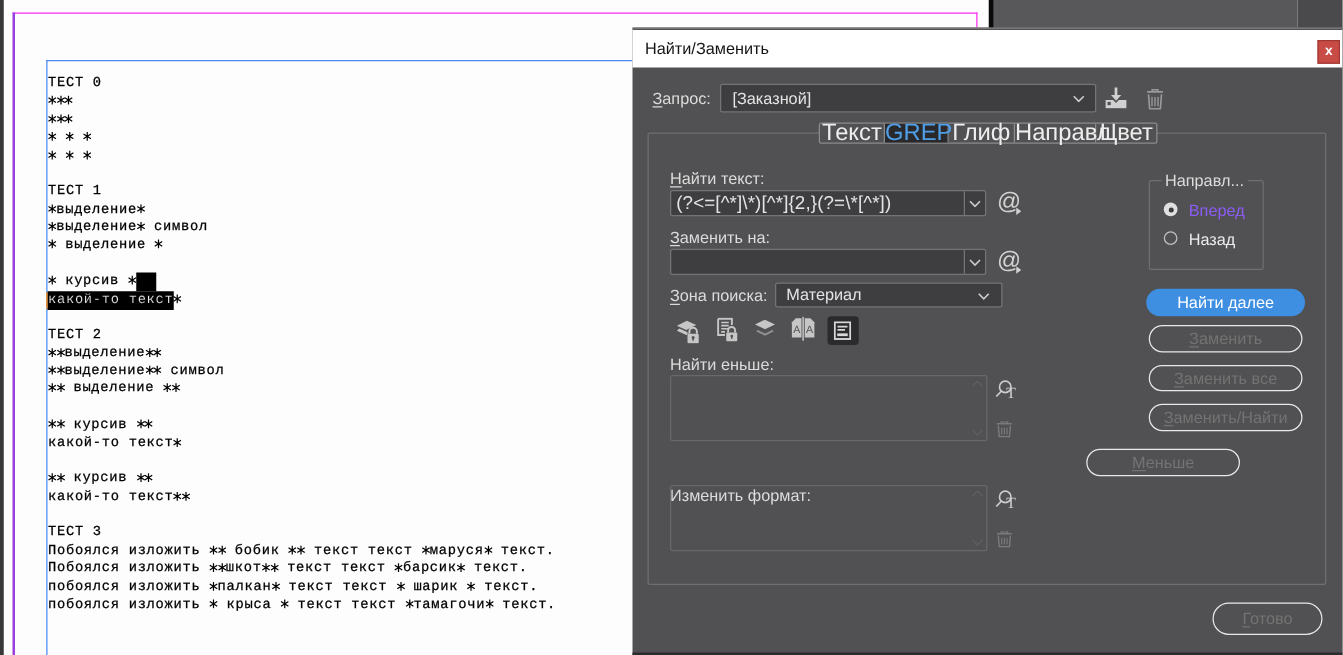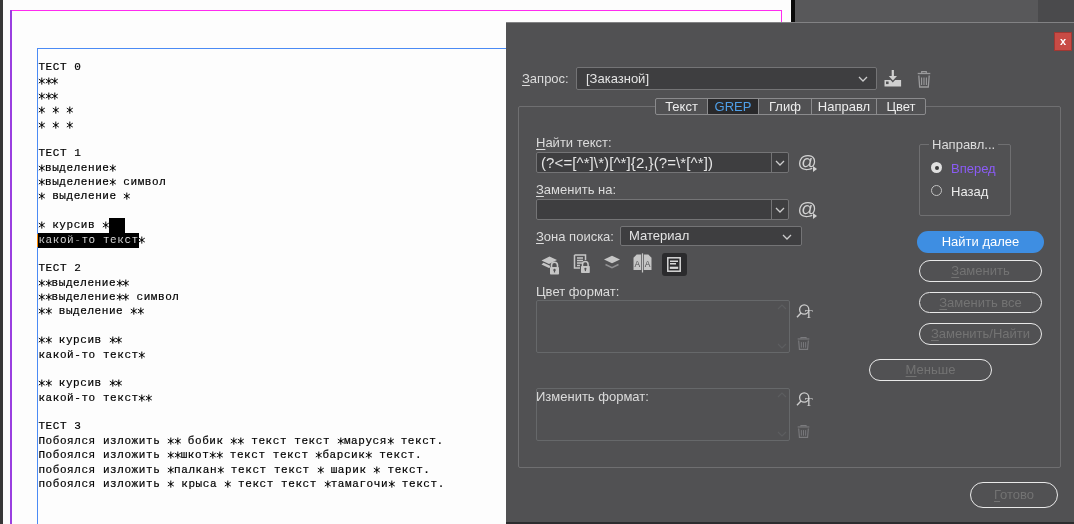--- a/index.html
+++ b/index.html
@@ -22,21 +22,21 @@
 .lb{position:absolute;color:#dcdcdc;font-size:13px;white-space:nowrap}
 .inp{position:absolute;background:#3e3e40;border:1px solid #747476;border-radius:2px;
   box-sizing:border-box;color:#e4e4e4;font-size:13px}
 .chev{position:absolute;width:10px;height:6px}
 .gbox{position:absolute;border:1px solid #6f6f71;border-radius:2px}
 .btn{position:absolute;border:1.5px solid #e9e9e9;border-radius:11px;box-sizing:border-box;
   color:#737373;font-size:13px;text-align:center;white-space:nowrap}
 u{text-decoration-thickness:1px;text-underline-offset:2px}
 #tabs{position:absolute;left:655px;top:98px;height:17px;display:flex;
   border:1px solid #8b8b8d;border-radius:2px;box-sizing:border-box;background:#515153}
-#tabs div{font-size:13px;line-height:15px;color:#ededed;text-align:center;
+#tabs div{font-size:19px;line-height:15px;color:#ededed;text-align:center;
   border-right:1px solid #8b8b8d;box-sizing:border-box}
 #tabs div:last-child{border-right:none}
 #tabs .sel{background:#29292b;color:#4f9fe8}
 </style></head>
 <body>
 <svg width="0" height="0" style="position:absolute">
     <defs>
       <g id="st" stroke="#000" stroke-width="1.05" fill="none">
 <path d="M4 0.6 V8.2 M0.8 2.3 L7.2 6.5 M7.2 2.3 L0.8 6.5"></path>
       </g>
@@ -211,20 +211,21 @@
         <use href="#st"></use>
       </svg></i> крыса <i><svg viewBox="0 0 8 9">
         <use href="#st"></use>
       </svg></i> текст текст <i><svg viewBox="0 0 8 9">
         <use href="#st"></use>
       </svg></i>тамагочи<i><svg viewBox="0 0 8 9">
         <use href="#st"></use>
       </svg></i> текст.</pre>
 
 <div class="ab" id="dlg">
+  <div id="title">Найти/Заменить</div>
   <div id="close">x</div>
 </div>
 
 <div class="lb" style="left:522px;top:71px"><u>З</u>апрос:</div>
 <div class="inp" style="left:576px;top:67px;width:301px;height:23px;line-height:21px;padding-left:9px">[Заказной]
   <svg class="chev" style="right:8px;top:8px" viewBox="0 0 10 6">
       <path d="M1 1 L5 5 L9 1" fill="none" stroke="#cccccc" stroke-width="1.3"></path>
     </svg>
 </div>
 
@@ -304,21 +305,21 @@
   <text x="5.4" y="13.5" font-size="8.5" fill="#515153" text-anchor="middle" font-family="Liberation Sans">A</text>
   <text x="15.6" y="13.5" font-size="8.5" fill="#515153" text-anchor="middle" font-family="Liberation Sans">A</text>
 </svg>
 <div class="ab" style="left:661.5px;top:253px;width:25px;height:22.5px;background:#2b2b2d;border-radius:3px"></div>
 <svg class="ab" style="left:667px;top:256.5px" width="14" height="15" viewBox="0 0 14 15">
   <rect x="0.8" y="0.8" width="12.4" height="13.4" fill="none" stroke="#d8d8d8" stroke-width="1.5"></rect>
   <path d="M3 4.3 h8 M3 6.8 h6" stroke="#d8d8d8" stroke-width="1.4"></path>
   <rect x="2.8" y="9.7" width="8.4" height="2.2" fill="#d8d8d8"></rect>
 </svg>
 
-<div class="lb" style="left:536px;top:284px">Цвет формат:</div>
+<div class="lb" style="left:536px;top:284px">Найти еньше:</div>
 <div class="ab" style="left:536px;top:300px;width:254px;height:53px;border:1px solid #66686a;border-radius:2px;box-sizing:border-box"></div>
 
 <svg class="ab" style="left:794px;top:302px" width="24" height="20" viewBox="0 0 24 20">
   <circle cx="10.2" cy="7.5" r="4.6" fill="none" stroke="#cdcdcd" stroke-width="1.3"></circle>
   <path d="M7 11 L3 15.2" stroke="#cdcdcd" stroke-width="1.4"></path>
   <text x="11" y="16.2" font-size="12.5" fill="#d2d2d2" font-family="Liberation Serif">T</text>
 </svg>
 <svg class="ab" style="left:796.5px;top:337px" width="13" height="13" viewBox="0 0 14 14">
   <path d="M4.2 1.6 v-1 h5.6 v1" fill="none" stroke="#7b7b7e" stroke-width="1.1"></path>
   <path d="M0.7 2.1 h12.6" stroke="#7b7b7e" stroke-width="1.2"></path>

